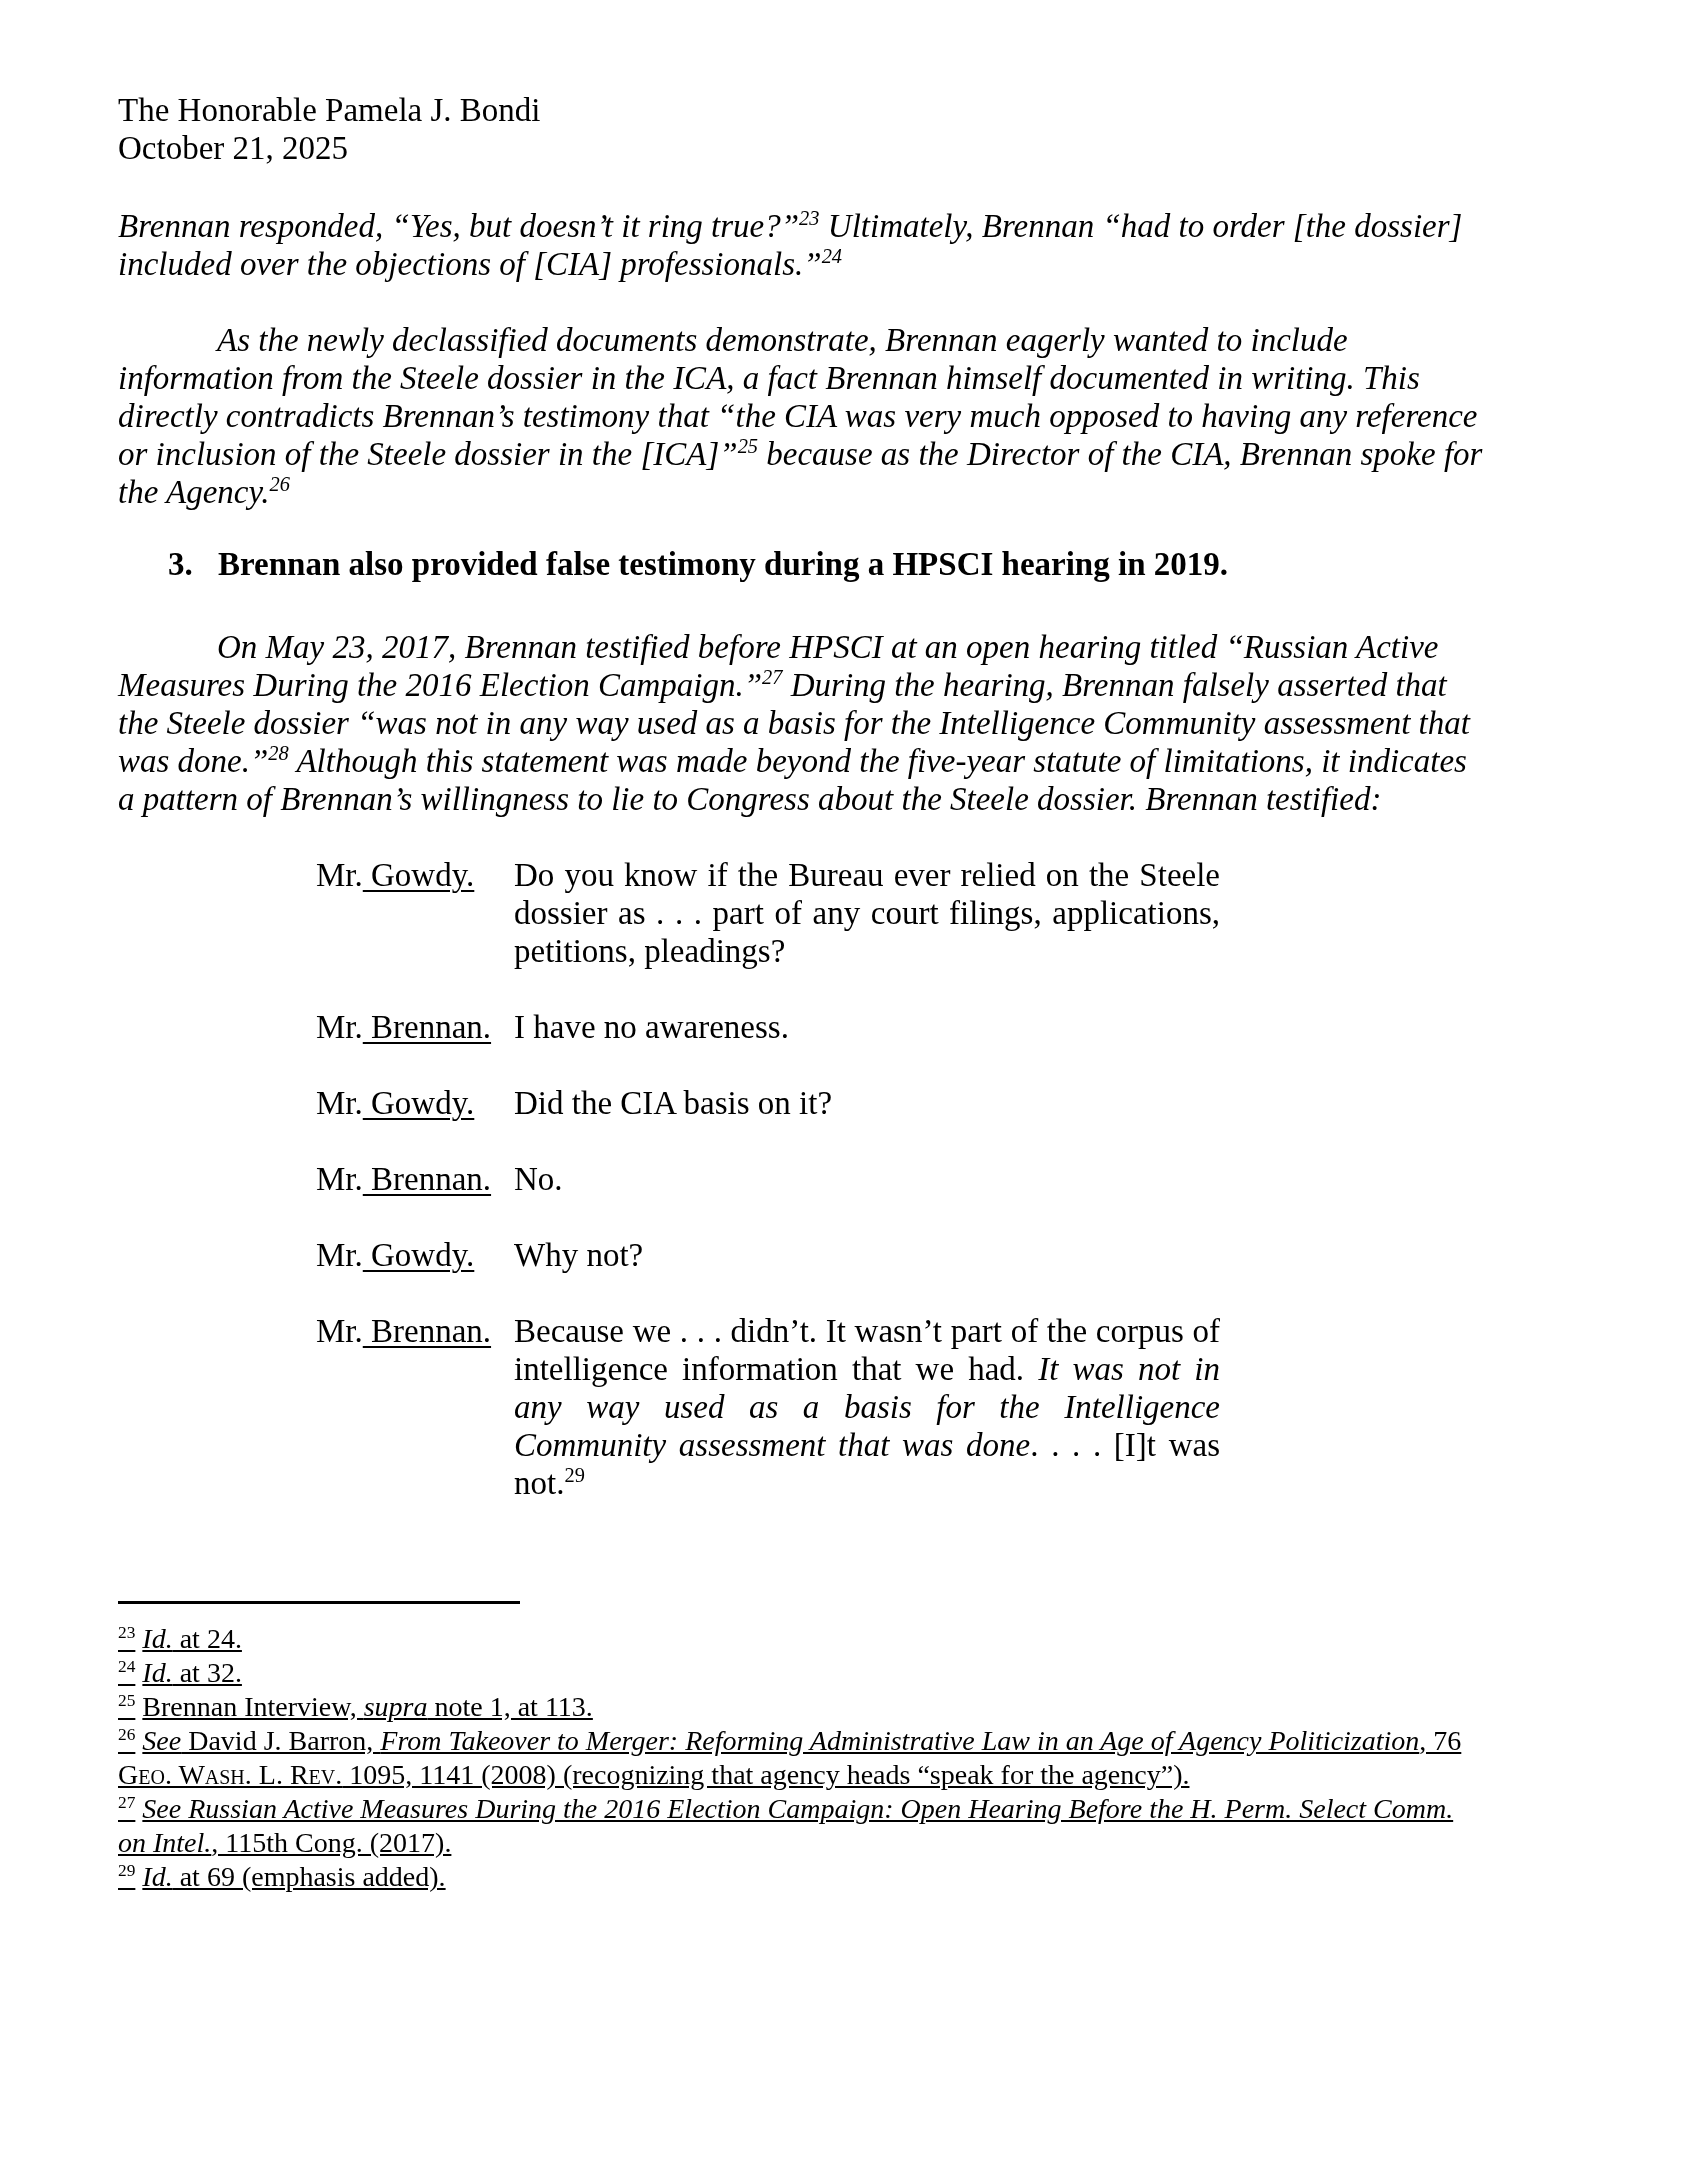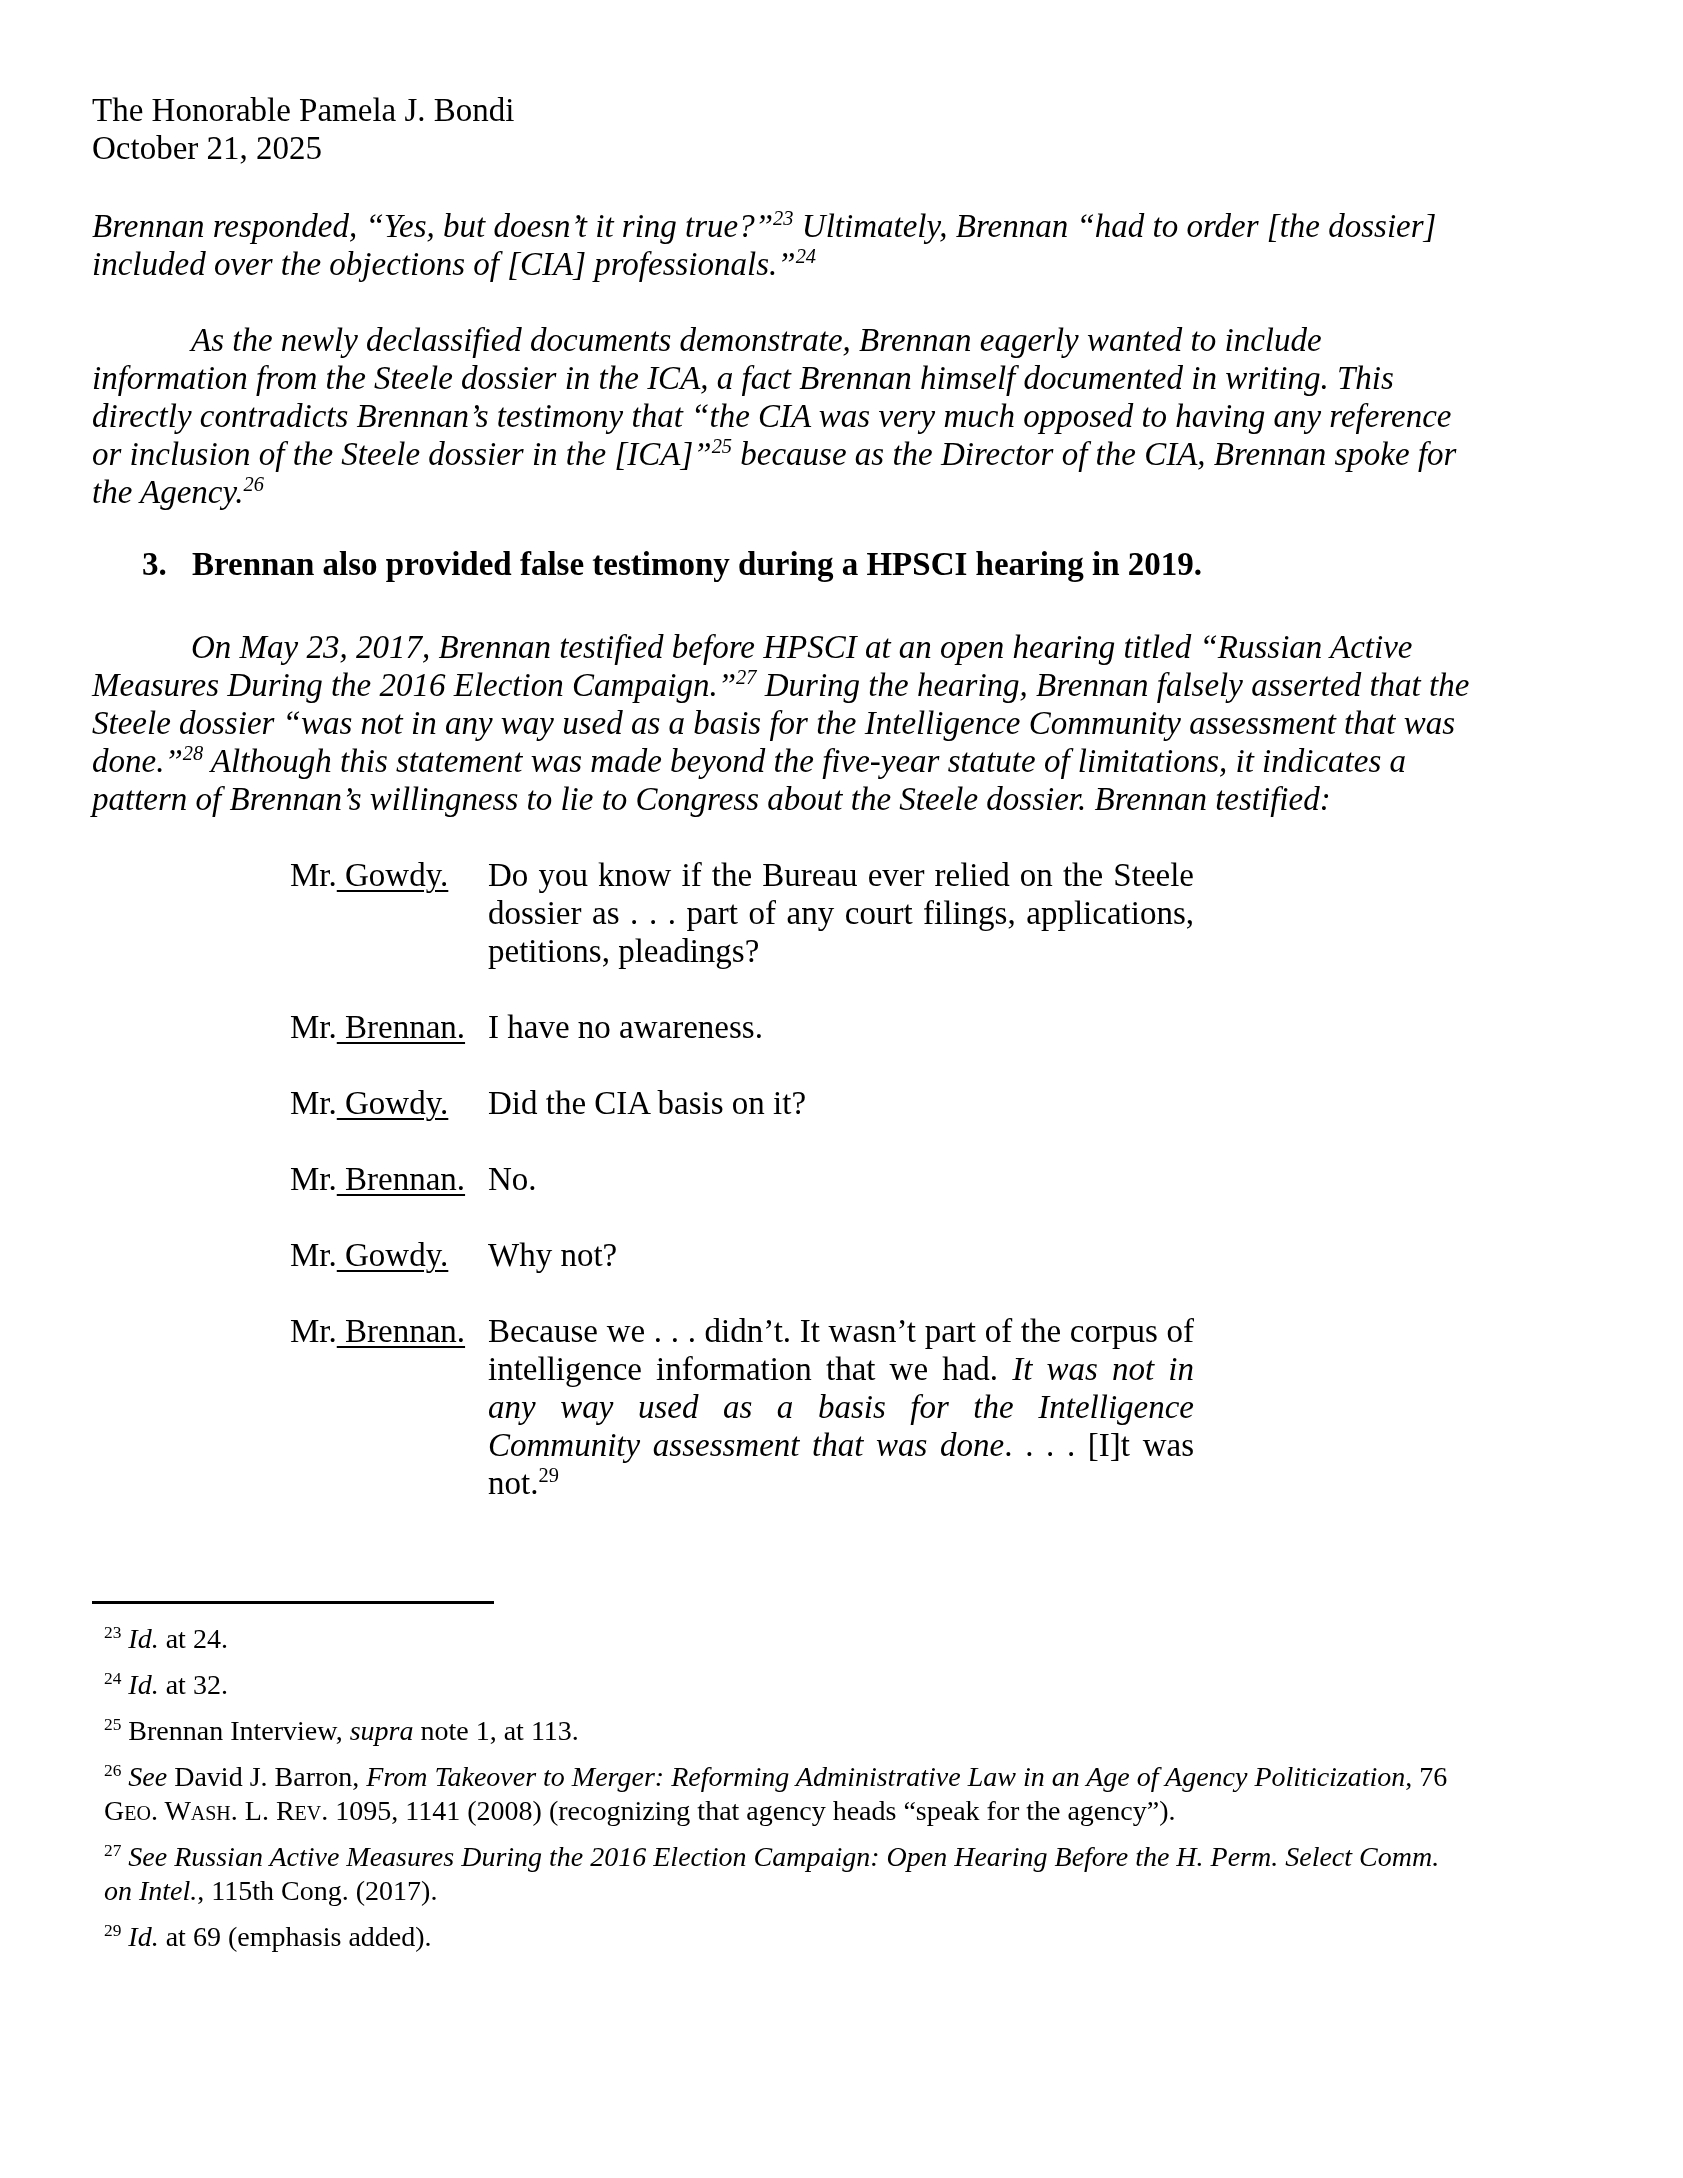--- a/index.html
+++ b/index.html
@@ -2,21 +2,21 @@
 <html><head>
 <meta charset="utf-8">
 <style>
   html, body { margin: 0; padding: 0; background: #ffffff; }
   .page {
     position: relative;
     width: 1683px;
     height: 2178px;
     background: #ffffff;
     box-sizing: border-box;
-    padding: 91px 198px 0 92px;
+    padding: 91px 198px 0 118px;
     font-family: "Liberation Serif", "DejaVu Serif", serif;
     font-size: 33px;
     line-height: 38px;
     color: #000000;
     overflow: hidden;
   }
   .hdr { margin: 0 0 40px 0; }
   .hdr p { margin: 0; }
   .para { margin: 0 0 38px 0; text-align: left; font-style: italic; }
   .para.indent { text-indent: 99px; }
@@ -45,21 +45,21 @@
   }
   .qa-speaker { width: 198px; flex: none; }
   .qa-text { width: 706px; flex: none; text-align: justify; }
   .fn-sep {
     width: 402px;
     border: none;
     border-top: 3px solid #000000;
     margin: 99px 0 18px 0;
   }
   .footnotes { font-size: 28px; line-height: 34px; }
-  .footnotes p { margin: 12px; }
+  .footnotes p { margin: 0; text-decoration: underline; }
   .footnotes sup { margin-right: 7px; }
 </style>
 </head>
 <body>
 
 <div class="page">
 
   <div class="hdr">
     <p>The Honorable Pamela J. Bondi</p>
     <p>October 21, 2025</p>

